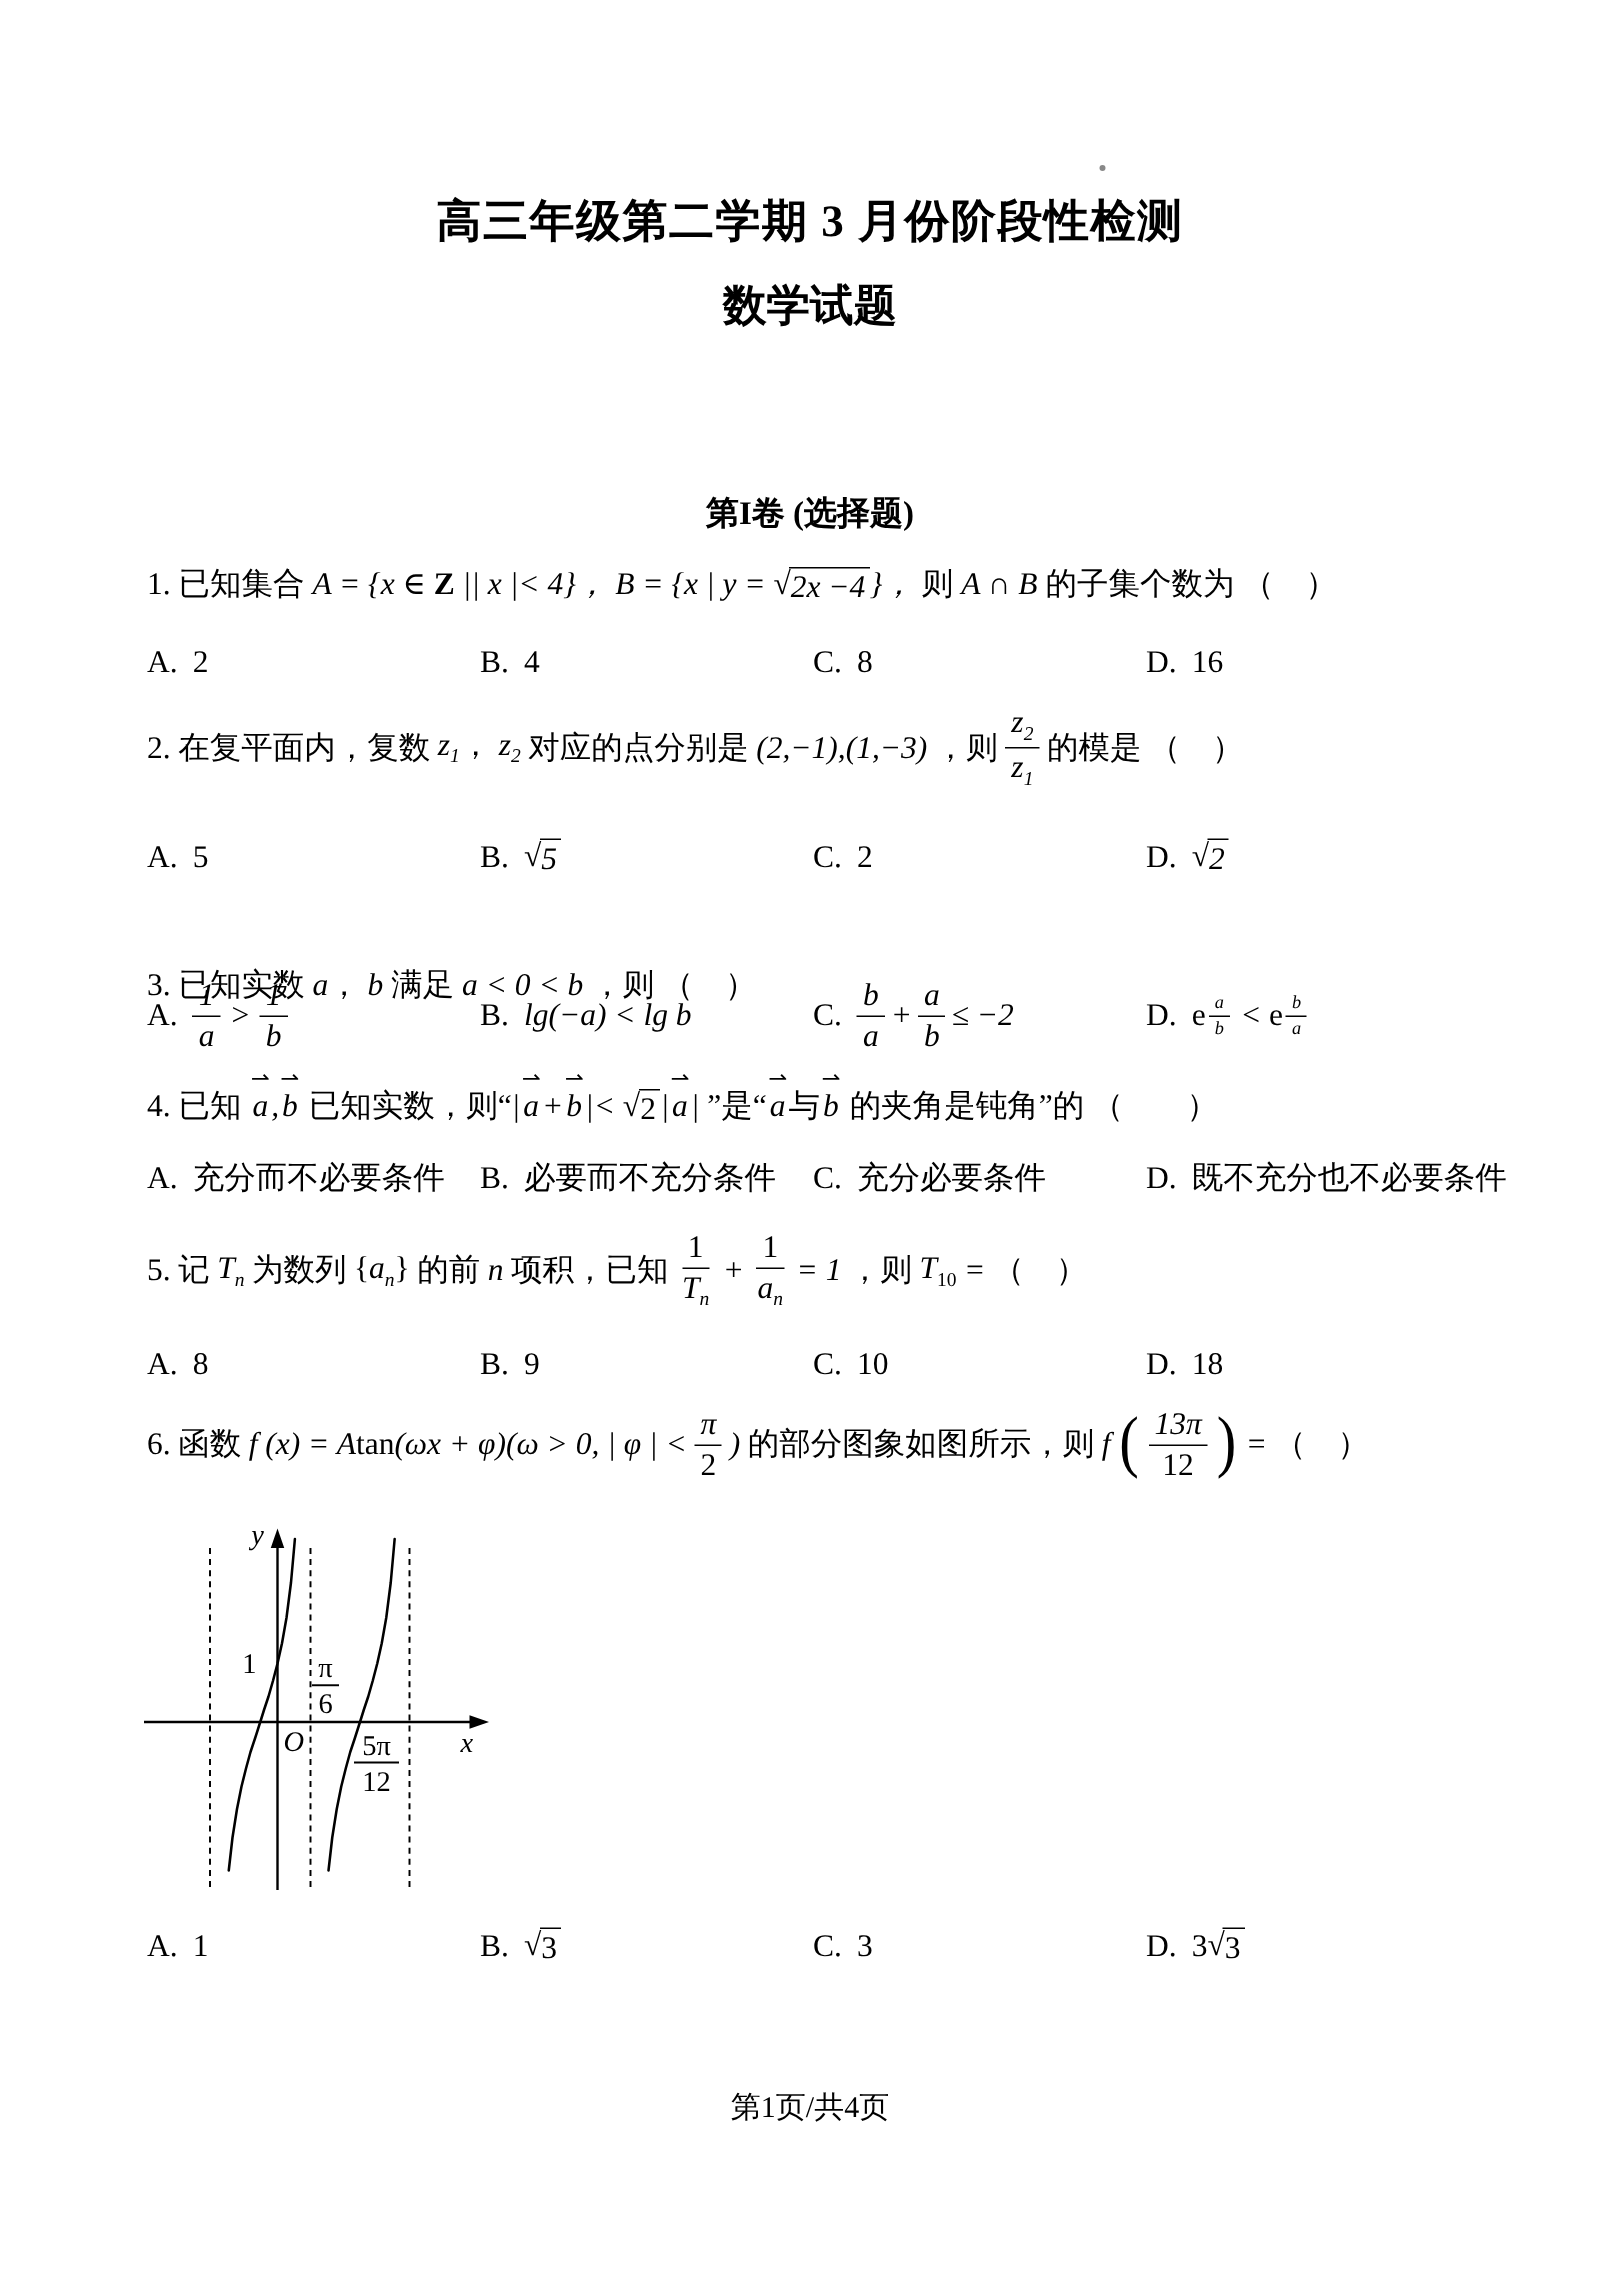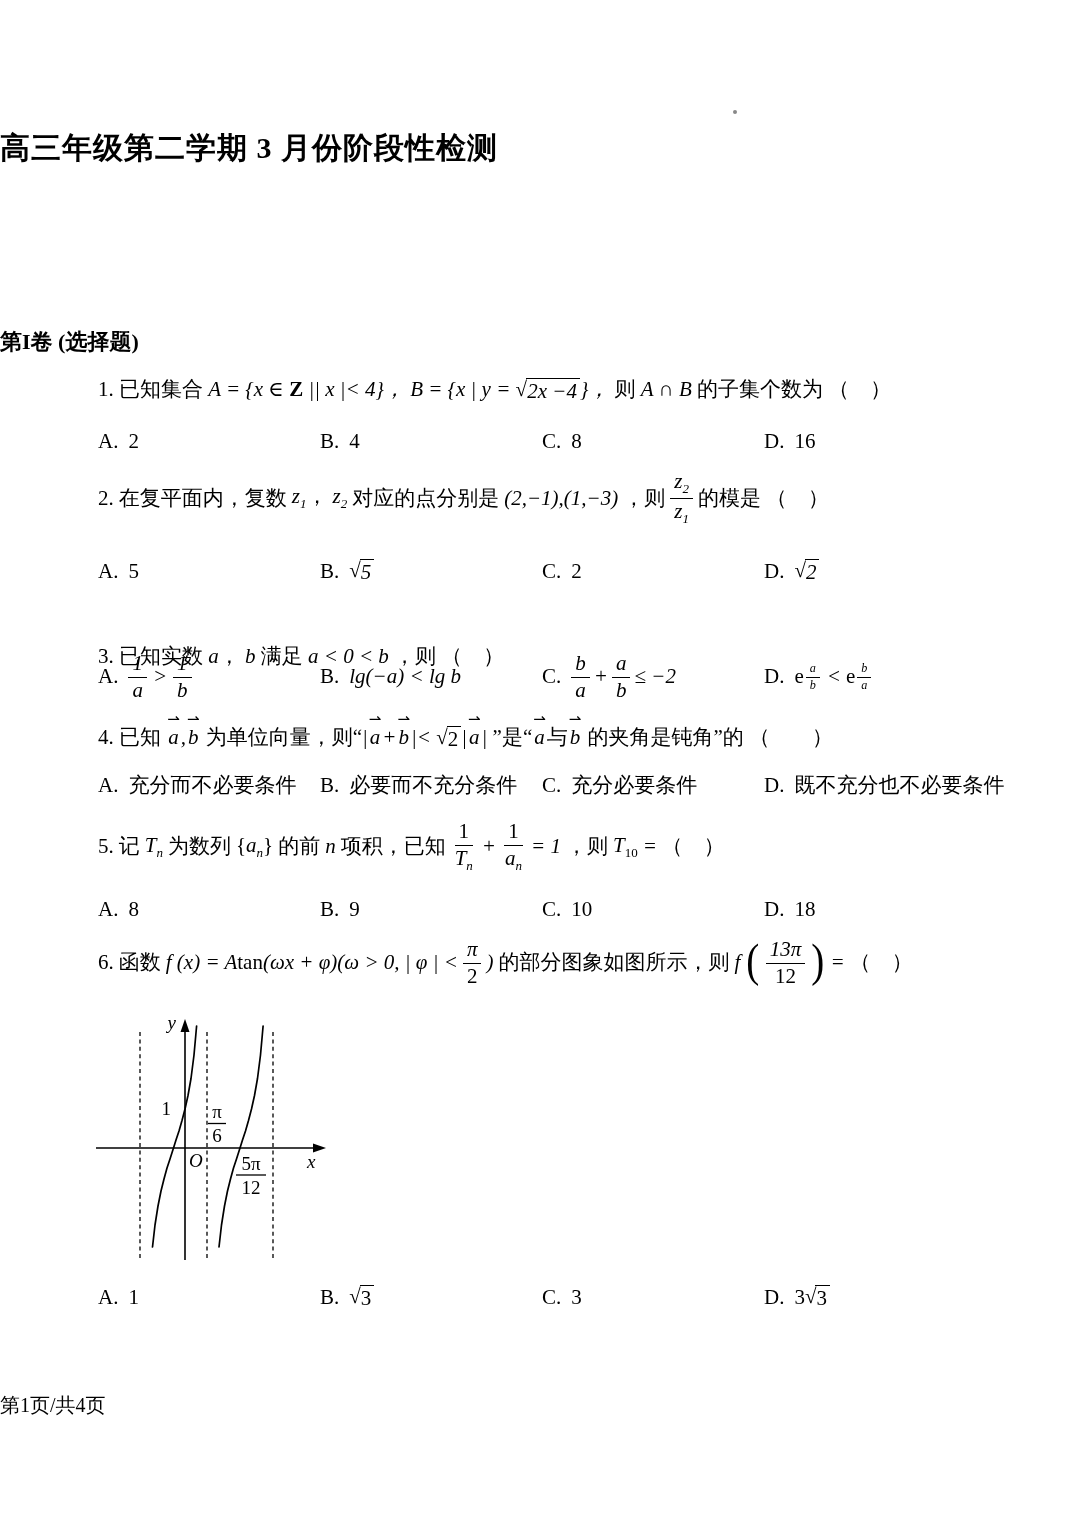--- a/index.html
+++ b/index.html
@@ -1,20 +1,20 @@
 <!DOCTYPE html>
 <html><head>
 <meta charset="utf-8">
 <style>
   html,body{margin:0;padding:0;background:#e8e8e8;}
   .page{position:relative;width:1080px;height:1527px;margin:0 auto;background:#ffffff;
         overflow:hidden;color:#000;font-family:"Liberation Serif","DejaVu Serif",serif;
         font-size:21px;line-height:1.3;}
   .abs{position:absolute;}
-  .ctr{left:0;right:0;text-align:left;}
+  .ctr{left:0;right:0;text-align:center;}
   .b{font-weight:bold;}
   .title{top:128px;font-size:30px;letter-spacing:1px;}
   .subtitle{top:186px;font-size:29px;}
   .info{top:241px;font-size:23px;}
   .section{top:284px;font-size:22px;margin-top:44px;}
   .part{top:326px;left:98px;font-size:23px;}
   .ql{left:98px;right:40px;}
   .flexrow{display:flex;align-items:center;gap:5px;flex-wrap:nowrap;}
   .m{font-style:italic;}
   .mn{font-style:normal;}
@@ -46,20 +46,21 @@
   .fb{stroke:#000;stroke-width:1.3;}
 </style>
 </head>
 <body>
 
 <div class="page">
 
   <div class="abs dot"></div>
 
   <div class="abs ctr title b">高三年级第二学期 3 月份阶段性检测</div>
+  <div class="abs ctr subtitle b">数学试题</div>
   <div class="abs ctr section b">第I卷 (选择题)</div>
 
   <div class="abs ql" style="top:376px">
     <span>1.</span>
     <span>已知集合</span>
     <span class="m"><span>A = {x ∈ </span><span class="mz">Z</span><span> || x |&lt; 4}，</span></span>
     <span class="m"><span>B = {x | y = </span><span class="sqrt">
           <span class="sg">√</span>
           <span class="rc">2x −4</span>
         </span><span>}，</span></span>
@@ -180,21 +181,21 @@
             <span class="fn">b</span>
             <span class="fd">a</span>
           </span></span>
     </span>
   </div>
 
   <div class="abs ql" style="top:724px">
     <span>4.</span>
     <span>已知</span>
     <span class="vec"><span class="ar">⇀</span><span>a</span></span><span class="m">,</span><span class="vec"><span class="ar">⇀</span><span>b</span></span>
-    <span>为单位向量，则“</span><span class="m">|</span><span class="vec"><span class="ar">⇀</span><span>a</span></span><span class="m">+</span><span class="vec"><span class="ar">⇀</span><span>b</span></span><span class="m">|&lt;</span>
+    <span>已知实数，则“</span><span class="m">|</span><span class="vec"><span class="ar">⇀</span><span>a</span></span><span class="m">+</span><span class="vec"><span class="ar">⇀</span><span>b</span></span><span class="m">|&lt;</span>
     <span class="sqrt">
         <span class="sg">√</span>
         <span class="rc mn">2</span>
       </span><span class="m">|</span><span class="vec"><span class="ar">⇀</span><span>a</span></span><span class="m">|</span>
     <span>”是“</span><span class="vec"><span class="ar">⇀</span><span>a</span></span><span>与</span><span class="vec"><span class="ar">⇀</span><span>b</span></span>
     <span>的夹角是钝角”的</span>
     <span>（　　）</span>
   </div>
   <div class="abs opts" style="top:772px">
     <span class="opt">

